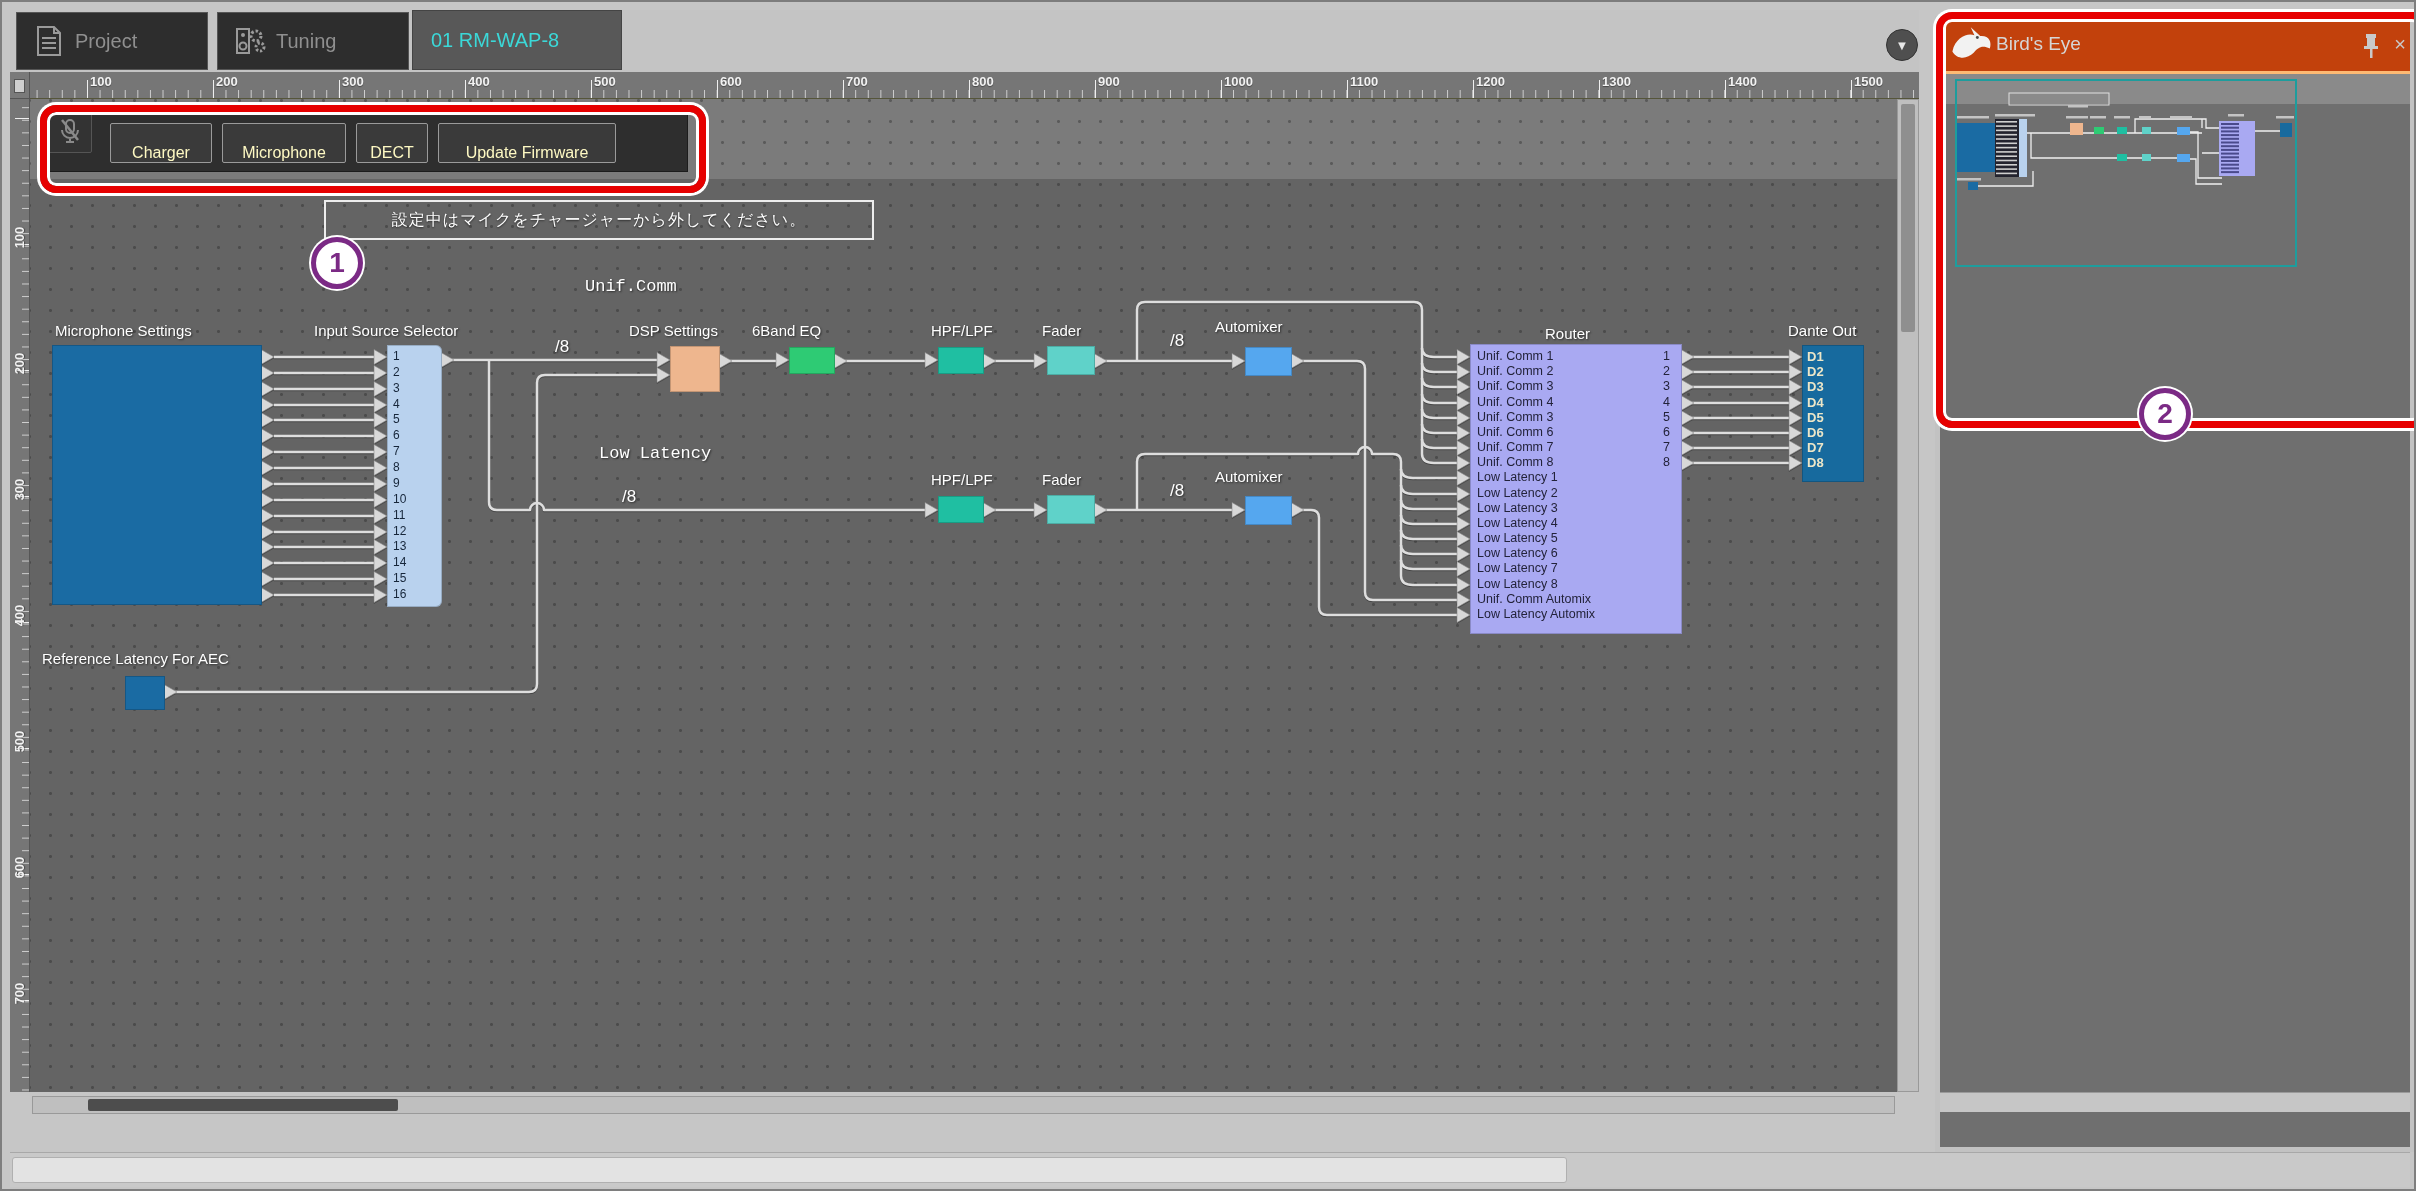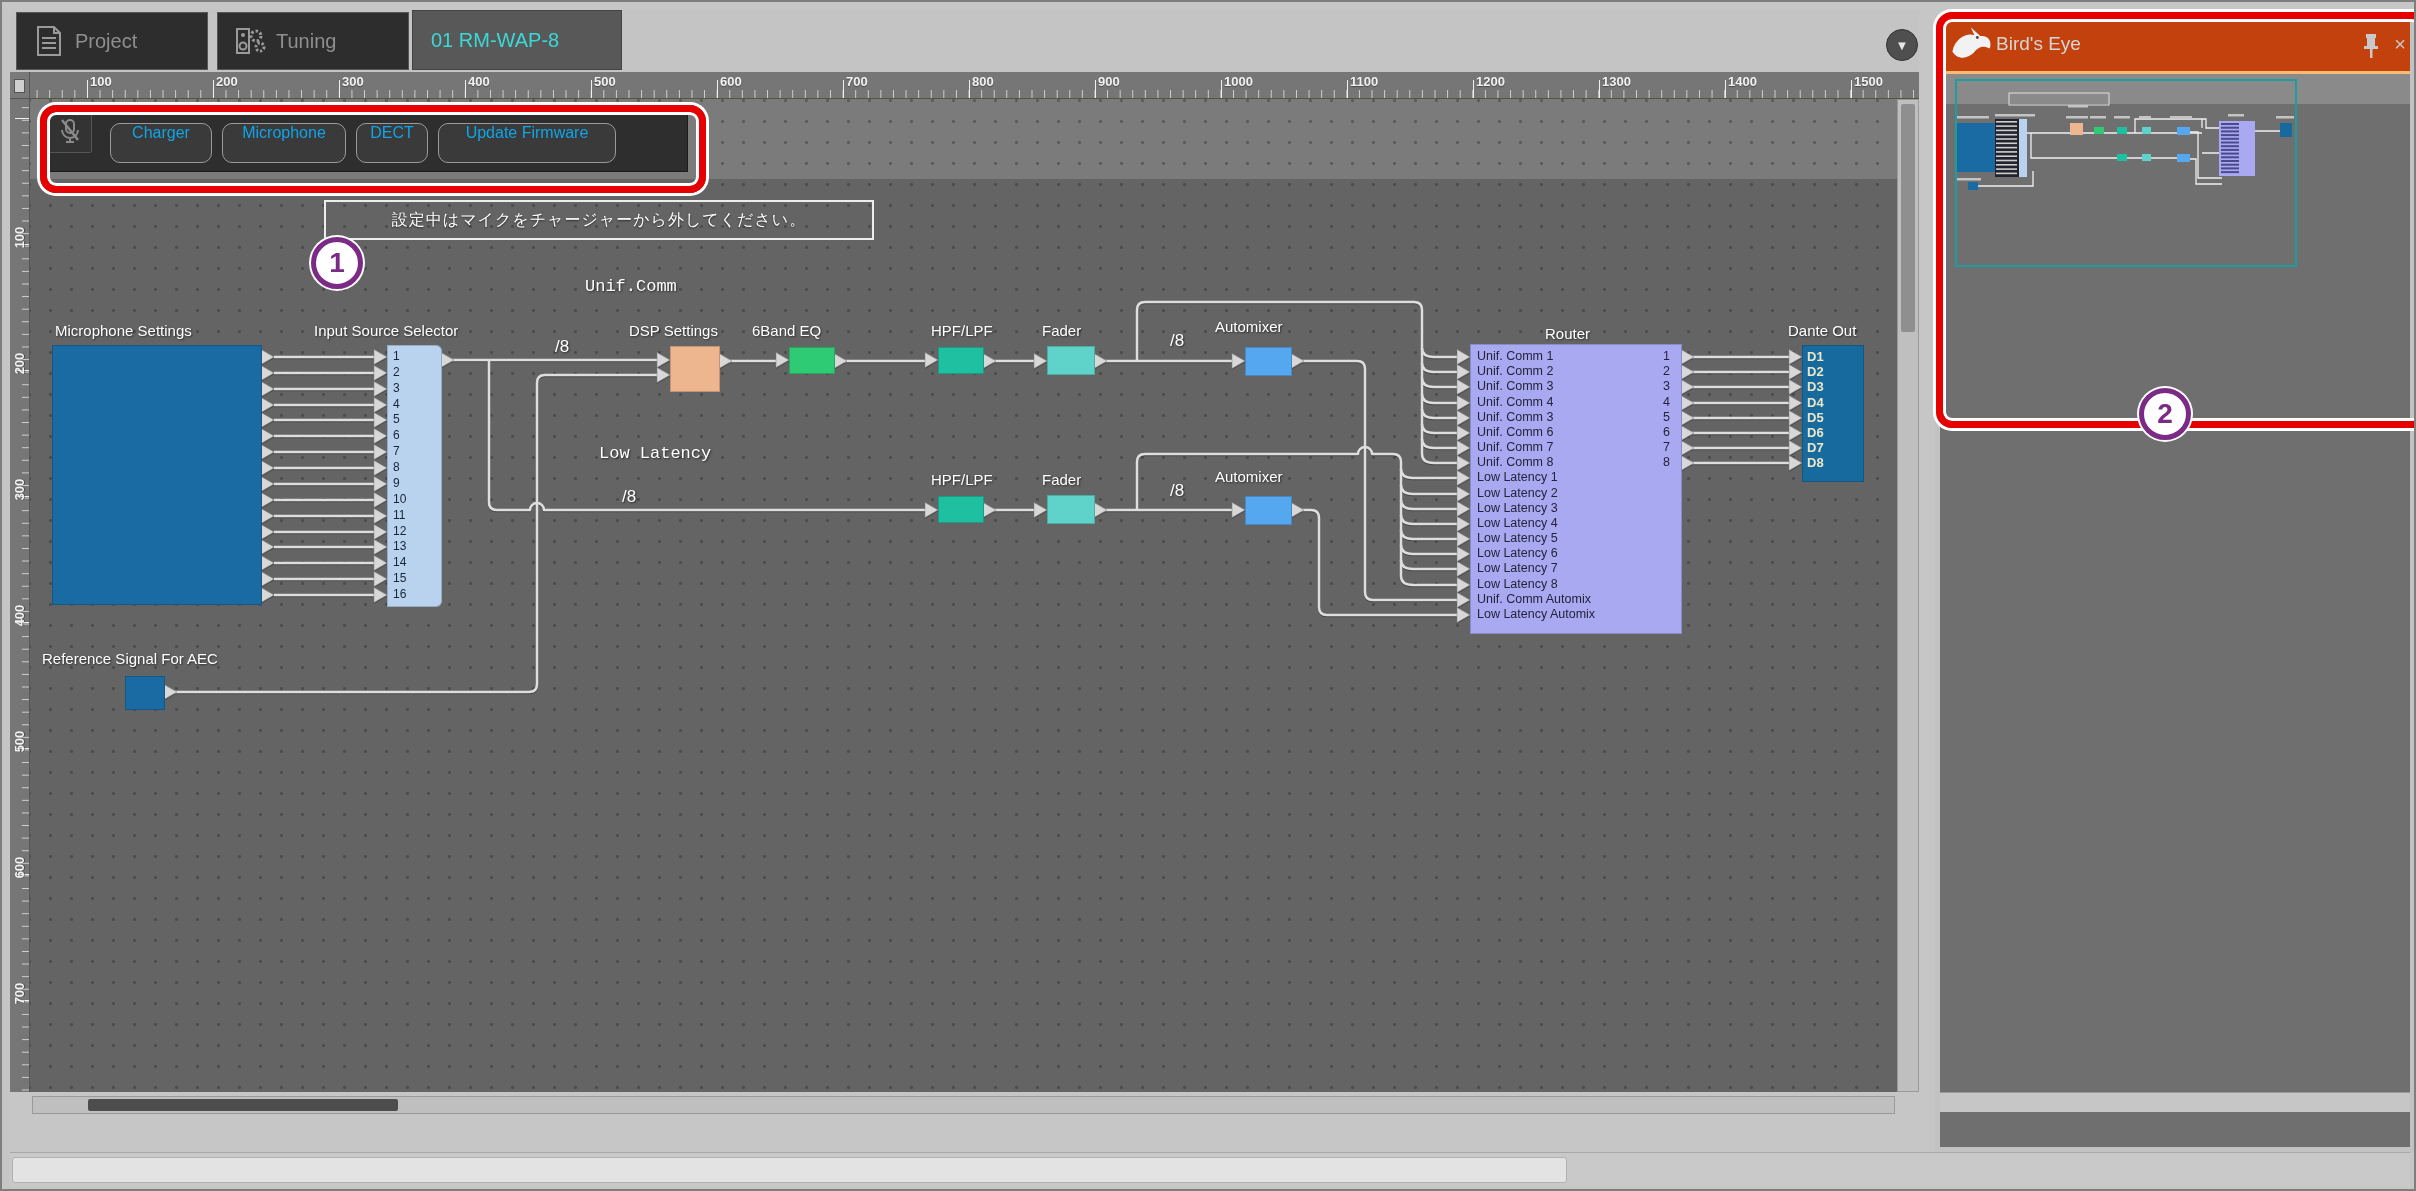--- a/index.html
+++ b/index.html
@@ -24,21 +24,21 @@
     background-size:14px 126px,7px 12.6px;background-repeat:repeat-y;background-position:right 19px,right 8.2px;}
   .hnum{position:absolute;bottom:9px;font-size:13px;font-weight:600;color:#f2f2f2;text-shadow:0 1px 1px rgba(0,0,0,.4);}
   .vnum{position:absolute;left:-6px;font-size:13px;font-weight:600;color:#f2f2f2;transform:rotate(-90deg);width:30px;text-align:center;text-shadow:0 1px 1px rgba(0,0,0,.4);}
 
   
   #canvas{left:28px;top:97px;width:1867px;height:993px;background-color:#646464;overflow:hidden;
     background-image:radial-gradient(circle,#4b4b4b 1.3px,transparent 1.6px);background-size:21px 21px;background-position:10px 12px;}
   #light-band{left:0;top:0;width:1867px;height:80px;background-color:#7b7b7b;
     background-image:radial-gradient(circle,#5a5a5a 1.3px,transparent 1.6px);background-size:21px 21px;background-position:10px 12px;}
   #toolbar{left:17px;top:13px;width:641px;height:60px;background:#2e2e2e;border:1px solid #1c1c1c;box-sizing:border-box;}
-  .tbtn{top:10px;height:40px;background:#3a3a3a;border:1px solid #9a9a9a;box-sizing:border-box;color:#0ea5e9;font-size:16px;display:flex;align-items:flex-start;justify-content:center;border-radius:10px;}
+  .tbtn{top:10px;height:40px;background:#3a3a3a;border:1px solid #9a9a9a;box-sizing:border-box;color:#fef9c3;font-size:16px;display:flex;align-items:flex-end;justify-content:center;border-radius:2px;}
   #mute-btn{left:7px;top:10px;width:44px;height:40px;background:#333;border:1px solid #555;box-sizing:border-box;border-radius:2px;display:flex;align-items:center;justify-content:center;}
   #banner{left:294px;top:101px;width:550px;height:40px;border:2px solid #ededed;box-sizing:border-box;color:#fff;font-size:16px;display:flex;align-items:center;justify-content:center;letter-spacing:1px;text-shadow:0 1px 2px rgba(0,0,0,.6);}
   .nlabel{position:absolute;color:#fff;font-size:15px;white-space:nowrap;text-shadow:1px 1px 2px rgba(0,0,0,.55);}
   .heading{font-size:17px;font-family:Liberation Mono, monospace;}
   .ratio{font-size:17px;}
   .block{position:absolute;box-shadow:inset 0 0 0 1px rgba(0,0,0,.18);}
   .chnum{position:absolute;font-size:12px;color:#16263a;line-height:15px;}
   .rlabel{position:absolute;font-size:12.5px;color:#23233a;line-height:15px;white-space:nowrap;}
   .rnum{position:absolute;font-size:12.5px;color:#23233a;line-height:15px;width:28px;text-align:right;}
   .dport{position:absolute;font-size:13px;font-weight:600;color:#ece6c8;line-height:15px;}
@@ -314,21 +314,21 @@
     <div class="nlabel" style="left:599px;top:223px">DSP Settings</div>
     <div class="nlabel" style="left:722px;top:223px">6Band EQ</div>
     <div class="nlabel" style="left:901px;top:223px">HPF/LPF</div>
     <div class="nlabel" style="left:1012px;top:223px">Fader</div>
     <div class="nlabel" style="left:1185px;top:219px">Automixer</div>
     <div class="nlabel" style="left:901px;top:372px">HPF/LPF</div>
     <div class="nlabel" style="left:1012px;top:372px">Fader</div>
     <div class="nlabel" style="left:1185px;top:369px">Automixer</div>
     <div class="nlabel" style="left:1515px;top:226px">Router</div>
     <div class="nlabel" style="left:1758px;top:223px">Dante Out</div>
-    <div class="nlabel" style="left:12px;top:551px">Reference Signal For AEC</div>
+    <div class="nlabel" style="left:12px;top:551px">Reference Latency For AEC</div>
 
     <div class="block" style="left:22px;top:246px;width:210px;height:260px;background:#1a6ba3"></div>
     <div class="block" style="left:357px;top:246px;width:55px;height:262px;background:#b9d2ee;border-radius:0 6px 6px 0" id="selector-block"></div>
     <div class="block" style="left:640px;top:247px;width:50px;height:46px;background:#eeb68e"></div>
     <div class="block" style="left:759px;top:248px;width:46px;height:27px;background:#2ecb74"></div>
     <div class="block" style="left:908px;top:248px;width:46px;height:27px;background:#1fbfa2"></div>
     <div class="block" style="left:1017px;top:247px;width:48px;height:29px;background:#5fd2c9"></div>
     <div class="block" style="left:1215px;top:248px;width:47px;height:29px;background:#55a7ef"></div>
     <div class="block" style="left:908px;top:397px;width:46px;height:27px;background:#1fbfa2"></div>
     <div class="block" style="left:1017px;top:396px;width:48px;height:29px;background:#5fd2c9"></div>

